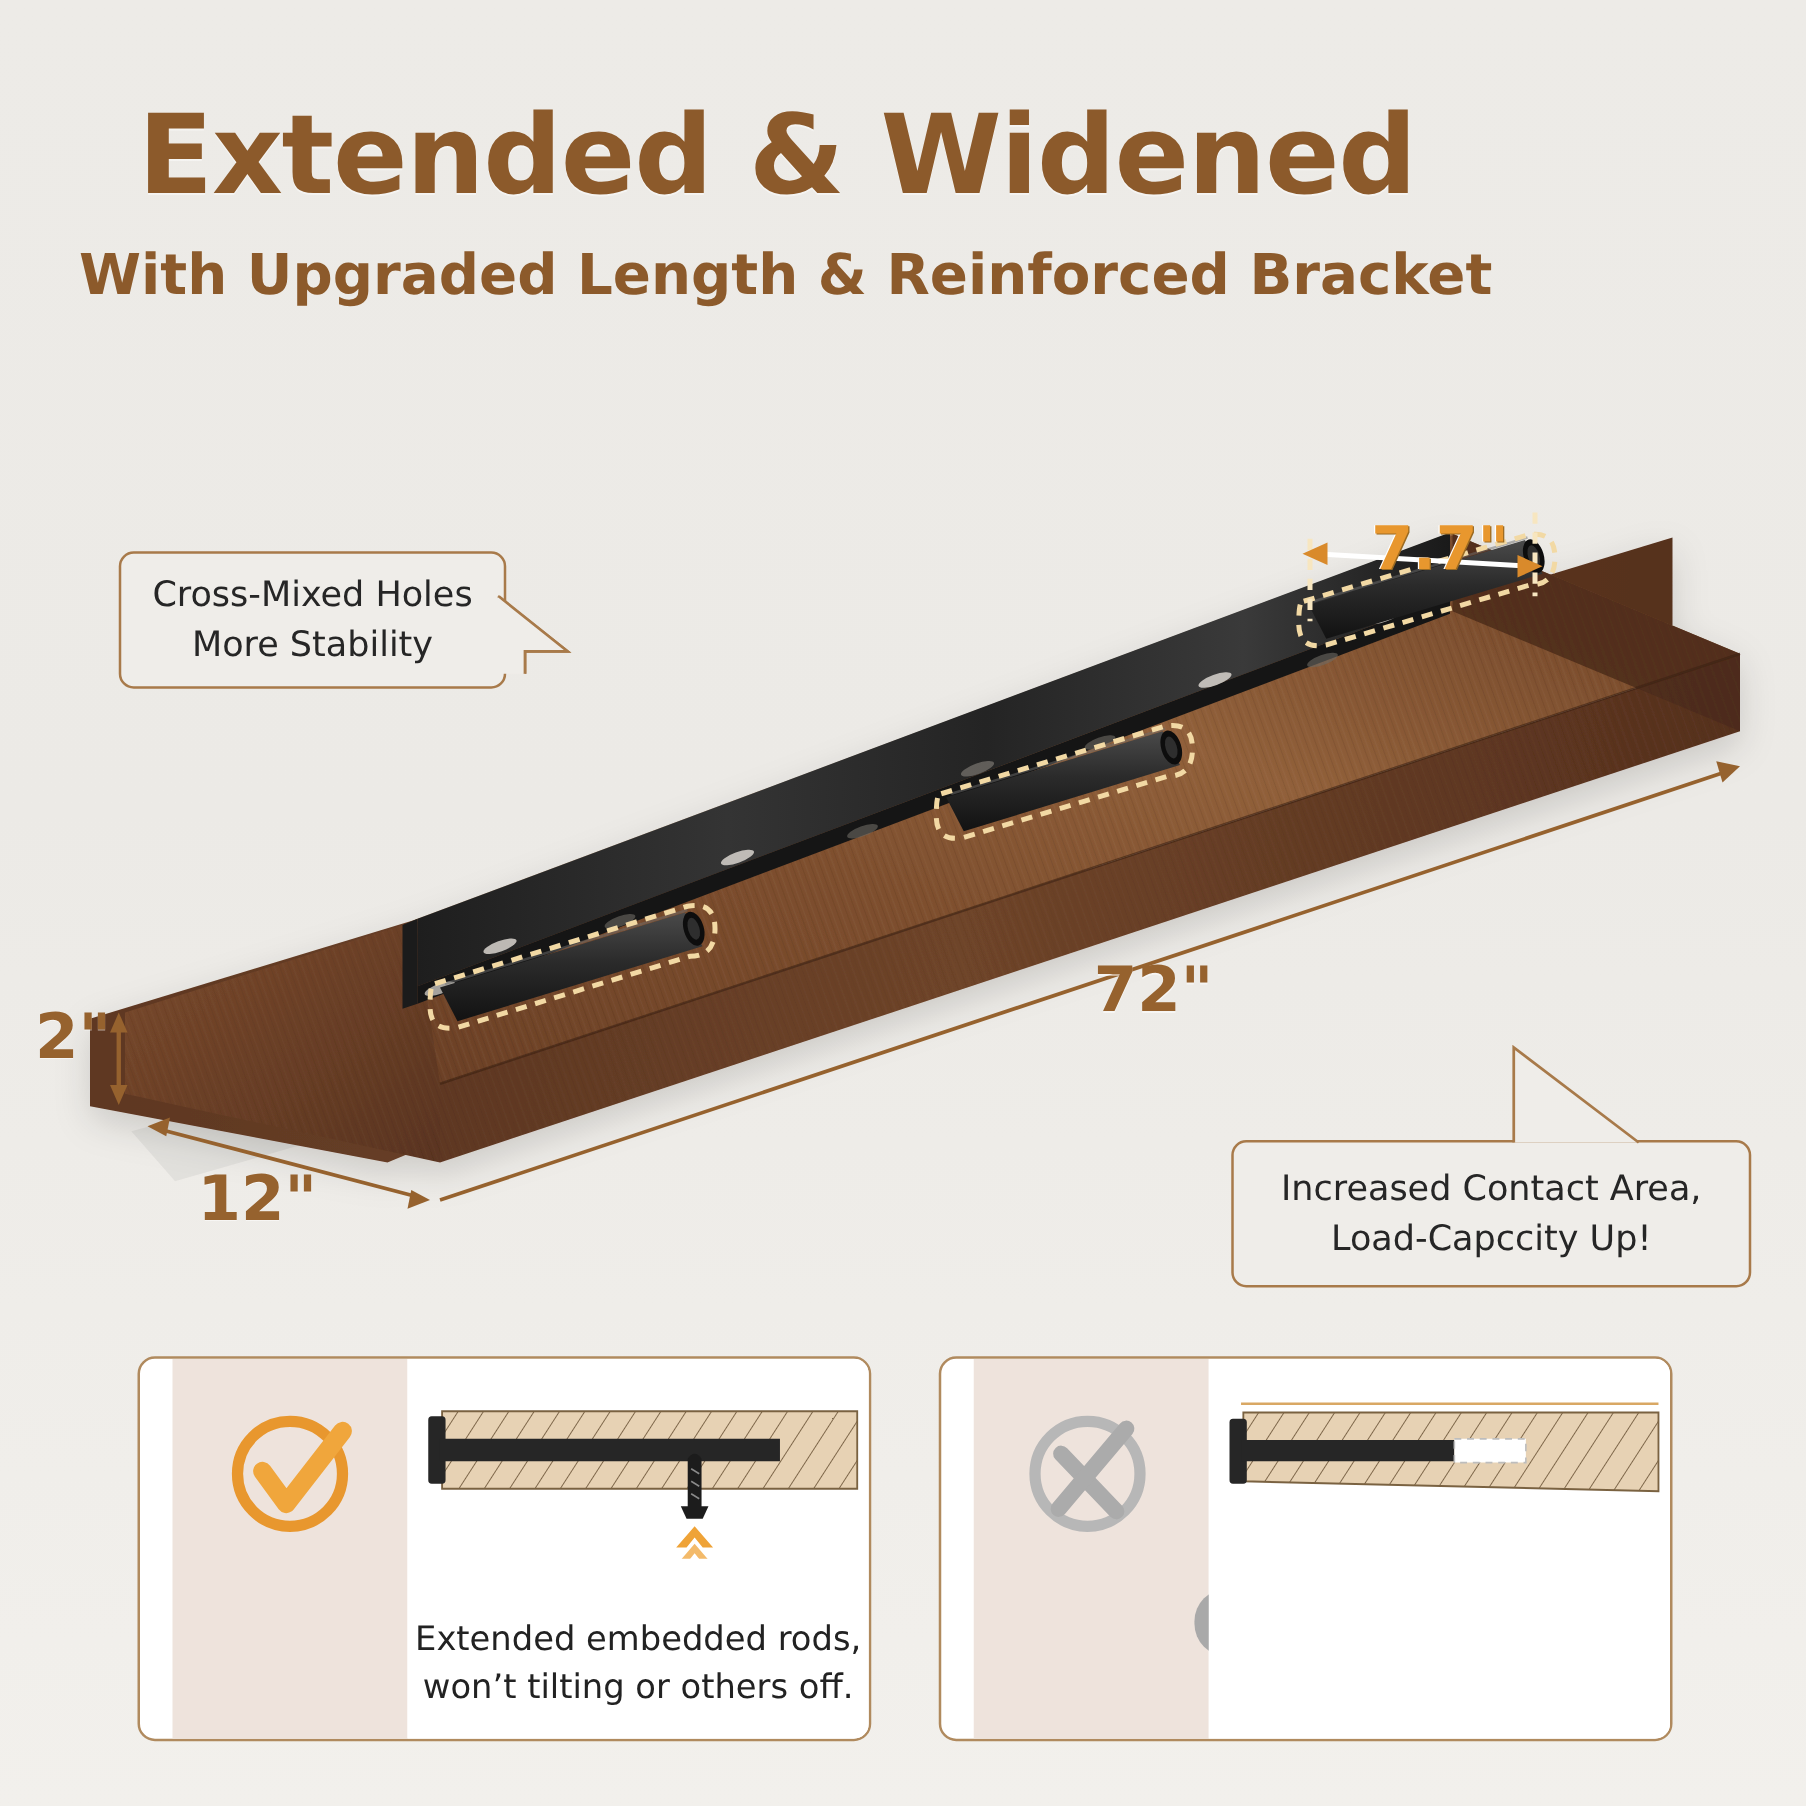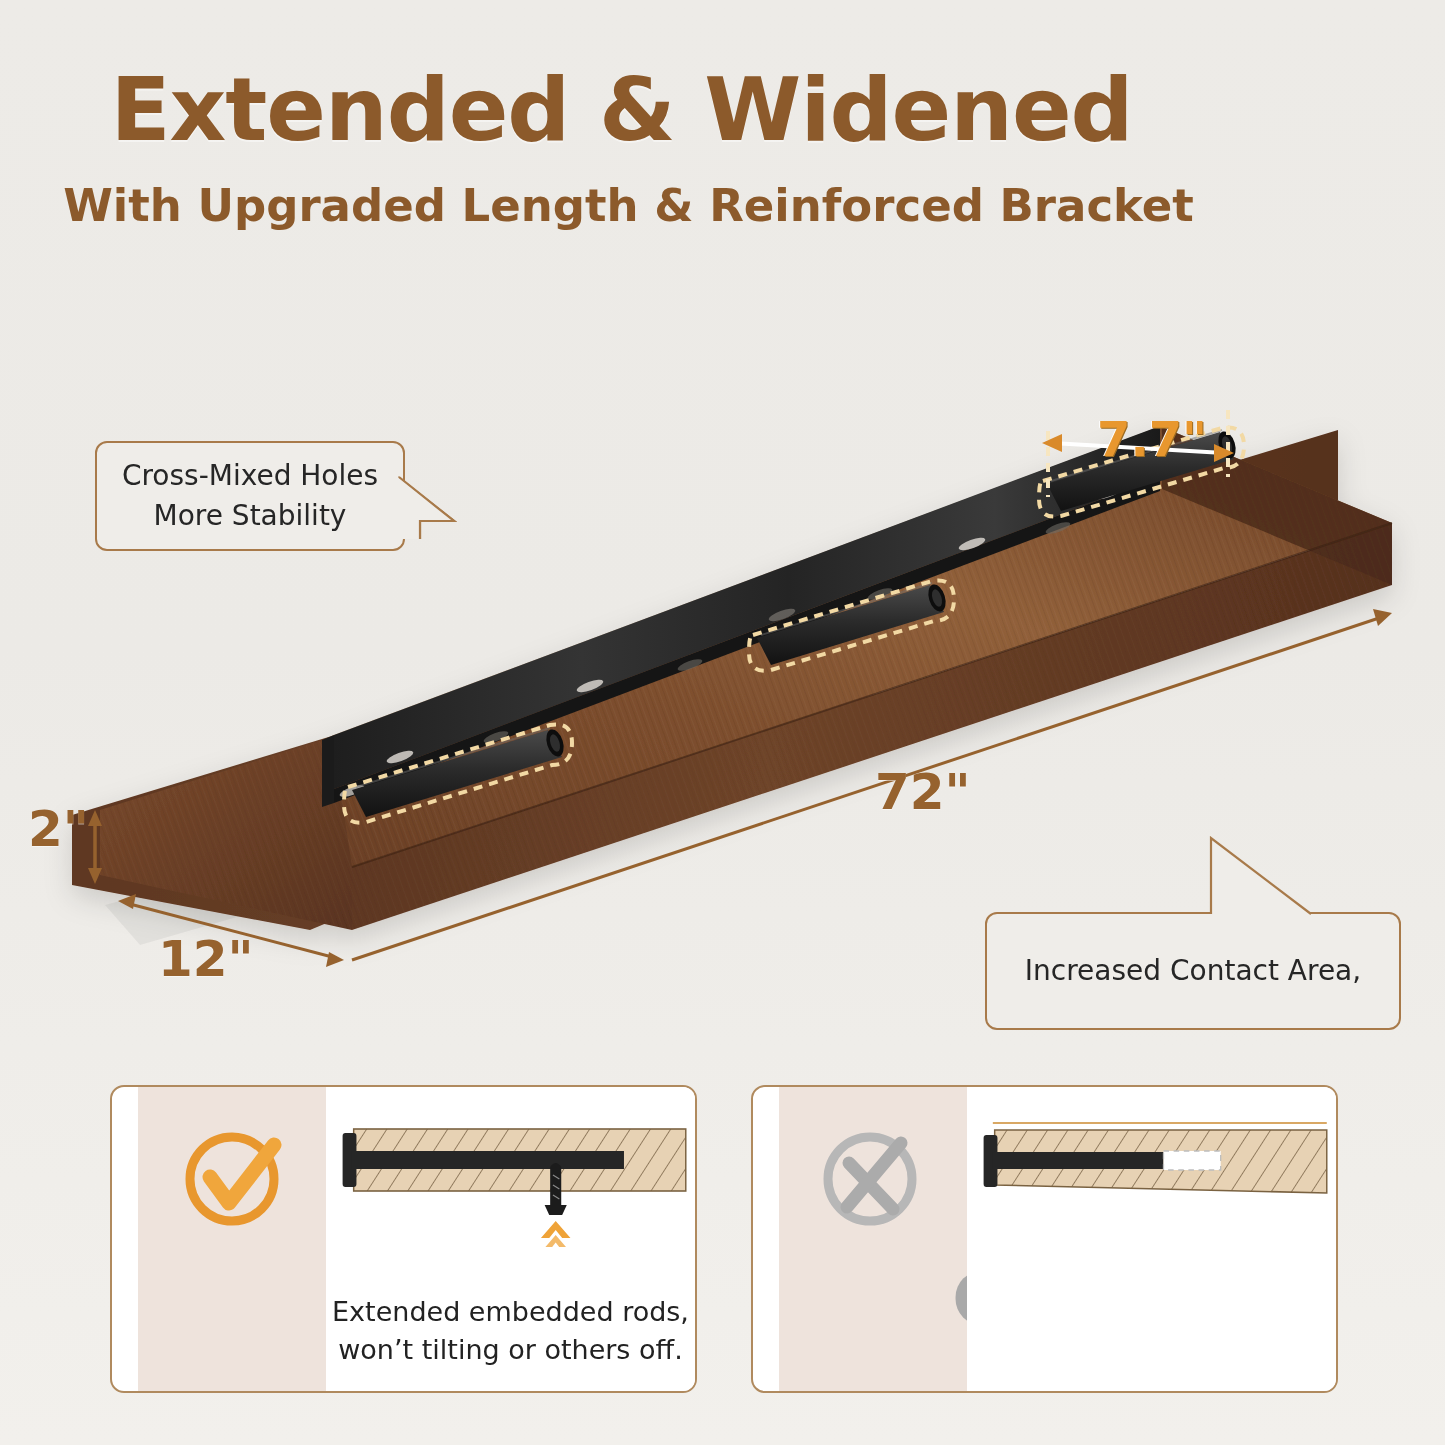--- a/index.html
+++ b/index.html
@@ -20,21 +20,21 @@
     left: 0; top: 0;
     width: 1445px;
     height: 1445px;
     background: linear-gradient(180deg, #EDEBE7 0%, #ECEAE6 45%, #F2F0EC 100%);
   }
 
   
   .header {
     position: absolute;
     left: 0;
-    top: 62px;
+    top: 76px;
     width: 1243px;
     text-align: center;
   }
   .title-line {
     font-family: "DejaVu Sans", sans-serif;
     font-weight: bold;
     font-size: 88px;
     line-height: 96px;
     letter-spacing: -1px;
     color: #8C5A2B;
@@ -366,20 +366,21 @@
     <div class="ln">More Stability</div>
     <svg class="tail" viewBox="0 0 60 66">
       <path d="M 0 2 L 56 46 L 22 46 L 22 64" fill="none" stroke="#A87A4A" stroke-width="2.2"></path>
       <path d="M 0 2 L 56 46 L 22 46 L 22 64 L 0 64 Z" fill="#EFEDE9" stroke="none"></path>
       <path d="M 1 2 L 56 46 L 22 46 L 22 64" fill="none" stroke="#A87A4A" stroke-width="2.2"></path>
     </svg>
   </div>
 
   <div class="callout" id="callout-contact">
     <div class="ln">Increased Contact Area,</div>
+    <div class="ln">Load-Capccity Up!</div>
     <svg class="tail" viewBox="0 0 120 80">
       <path d="M 12 78 L 12 2 L 112 78 Z" fill="#EFEDE9" stroke="none"></path>
       <path d="M 12 78 L 12 2 L 112 78" fill="none" stroke="#A87A4A" stroke-width="2.2"></path>
     </svg>
   </div>
 
   <div class="dim-label" id="dim-2">2"</div>
   <div class="dim-label" id="dim-12">12"</div>
   <div class="dim-label" id="dim-72">72"</div>
   <div class="dim-label" id="dim-77">7.7"</div>

